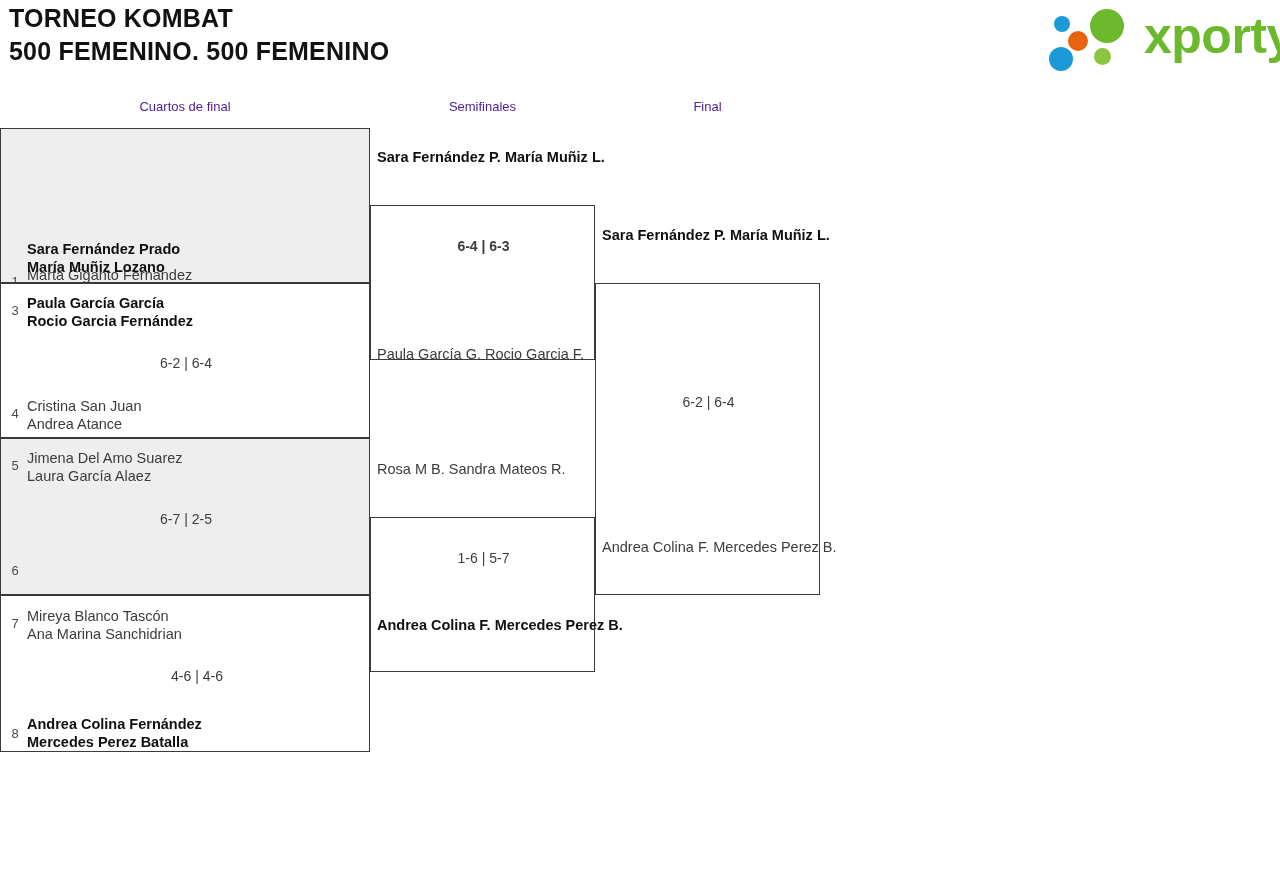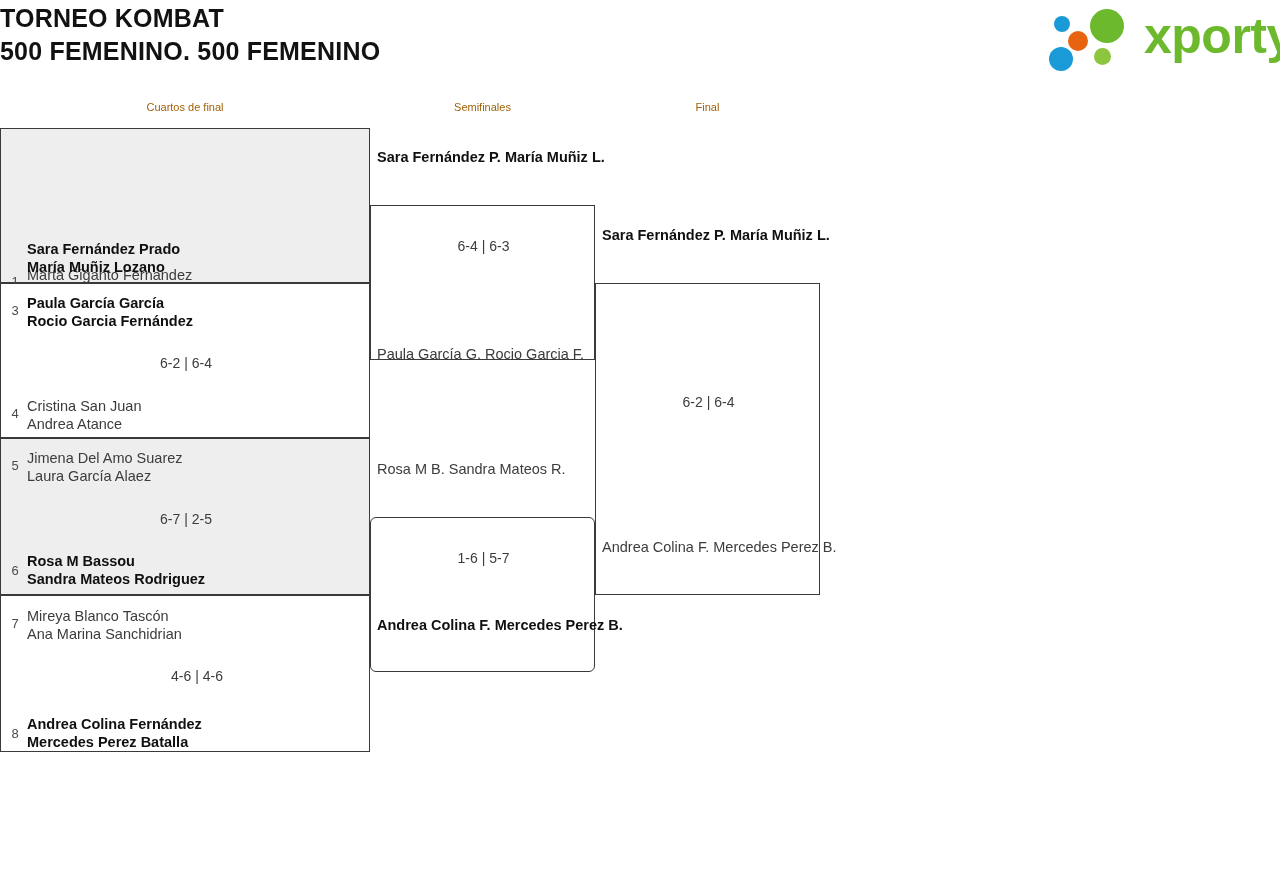--- a/index.html
+++ b/index.html
@@ -14,21 +14,21 @@
     color: #1b1b1b;
     overflow: hidden;
   }
 
   
   #tournament-header {
     position: absolute; left: 0; top: 0;
     width: 1280px; height: 80px;
   }
   .title-block {
-    position: absolute; left: 0; top: 2px;
+    position: absolute; left: 9px; top: 2px;
   }
   .title-line {
     font-size: 25px;
     font-weight: bold;
     letter-spacing: 0.2px;
     line-height: 33px;
     white-space: nowrap;
     color: #121212;
   }
 
@@ -48,22 +48,22 @@
   .dot { position: absolute; border-radius: 50%; }
   .dot-blue-top   { left: 8px;  top: 12px; width: 16px; height: 16px; background: #1a9ad6; }
   .dot-orange     { left: 22px; top: 27px; width: 20px; height: 20px; background: #e8630f; }
   .dot-blue-big   { left: 3px;  top: 43px; width: 24px; height: 24px; background: #1a9ad6; }
   .dot-green-big  { left: 44px; top: 5px;  width: 34px; height: 34px; background: #6cb92d; }
   .dot-green-sm   { left: 48px; top: 44px; width: 17px; height: 17px; background: #8cc63f; }
 
   
   .round-header {
     position: absolute;
-    font-size: 11px;
-    color: #a16207;
+    font-size: 13px;
+    color: #4c1d95;
     text-align: center;
     line-height: 22px;
   }
   #round-header-qf   { left: 0px;   top: 96px; width: 370px; }
   #round-header-sf   { left: 370px; top: 96px; width: 225px; }
   #round-header-f    { left: 595px; top: 96px; width: 225px; }
 
   
   #bracket { position: absolute; left: 0; top: 0; width: 1280px; height: 883px; }
 
@@ -163,24 +163,20 @@
   </div>
 
   <div class="qf-match shaded" style="top:438px; height:157px;">
     <div class="seed" style="top:19px;">5</div>
     <div class="team" style="top:10px;">
       <span>Jimena Del Amo Suarez</span>
       <span class="p2">Laura García Alaez</span>
     </div>
     <div class="score" style="top:71px; left:0; width:370px;">6-7 | 2-5</div>
     <div class="seed" style="top:124px;">6</div>
-    <div class="team winner" style="top:113px;">
-      <span>Rosa M Bassou</span>
-      <span class="p2">Sandra Mateos Rodriguez</span>
-    </div>
   </div>
 
   <div class="qf-match" style="top:595px; height:157px;">
     <div class="seed" style="top:20px;">7</div>
     <div class="team" style="top:11px;">
       <span>Mireya Blanco Tascón</span>
       <span class="p2">Ana Marina Sanchidrian</span>
     </div>
     <div class="score" style="top:71px; left:7px; width:370px;padding-left:8px;">4-6 | 4-6</div>
     <div class="seed" style="top:130px;">8</div>
@@ -188,32 +184,32 @@
       <span>Andrea Colina Fernández</span>
       <span class="p2">Mercedes Perez Batalla</span>
     </div>
   </div>
 
   <div class="adv-team winner" style="left:377px; top:148px;">
     <span>Sara Fernández P.</span>
     <span class="p2">María Muñiz L.</span>
   </div>
   <div class="round-box" style="left:370px; top:205px; width:225px; height:155px;">
-    <div class="score" style="top:31px; left:0; width:225px;">6-4 | 6-3</div>
+    <div class="score" style="top:31px; left:0; width:225px;font-weight:bold;">6-4 | 6-3</div>
   </div>
   <div class="adv-team" style="left:377px; top:304px;margin-top:41px;">
     <span>Paula García G.</span>
     <span class="p2">Rocio Garcia F.</span>
   </div>
 
   <div class="adv-team" style="left:377px; top:460px;text-align:center;">
     <span>Rosa M B.</span>
     <span class="p2">Sandra Mateos R.</span>
   </div>
-  <div class="round-box" style="left:370px; top:517px; width:225px; height:155px;border-radius:6px;">
+  <div class="round-box" style="left:370px; top:517px; width:225px; height:155px;">
     <div class="score" style="top:31px; left:0; width:225px;">1-6 | 5-7</div>
   </div>
   <div class="adv-team winner" style="left:377px; top:616px;">
     <span>Andrea Colina F.</span>
     <span class="p2">Mercedes Perez B.</span>
   </div>
 
   <div class="adv-team winner" style="left:602px; top:226px;">
     <span>Sara Fernández P.</span>
     <span class="p2">María Muñiz L.</span>

